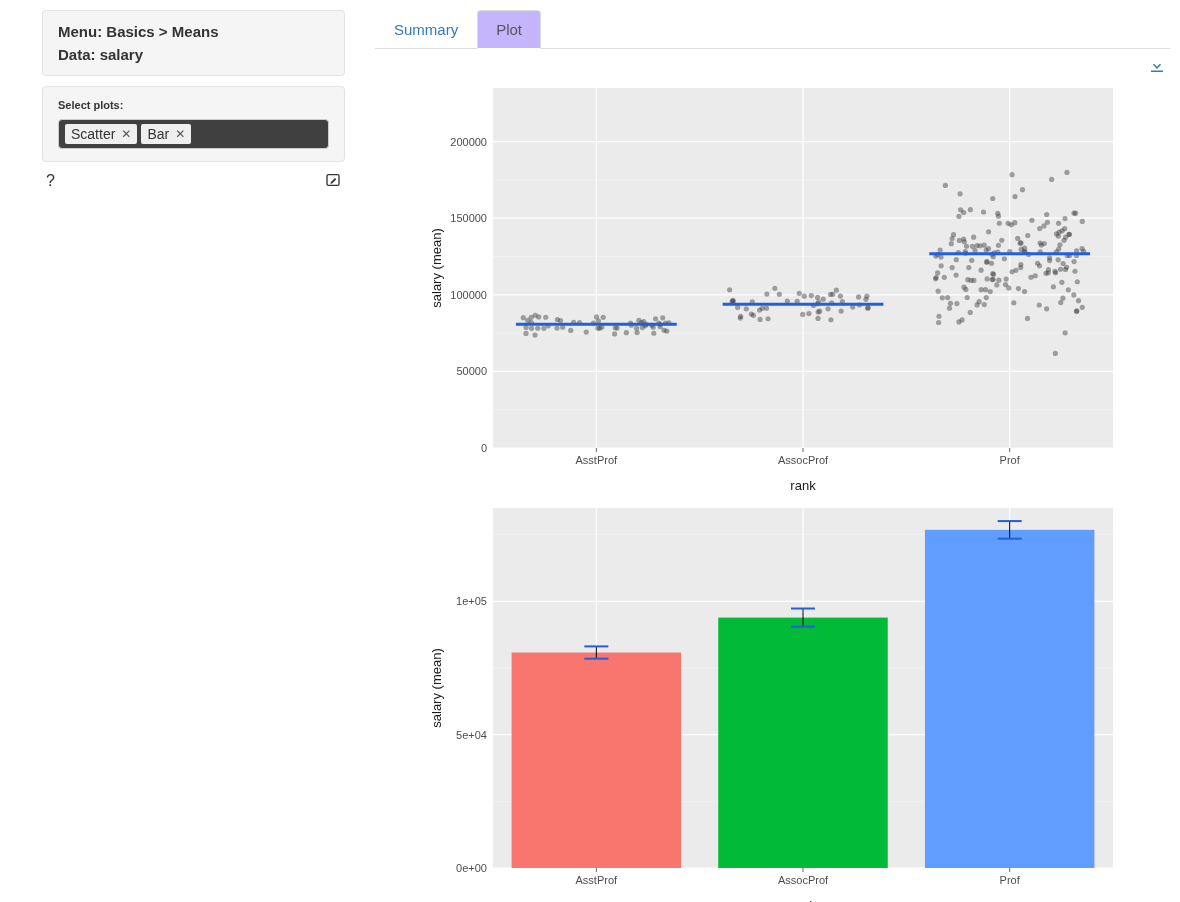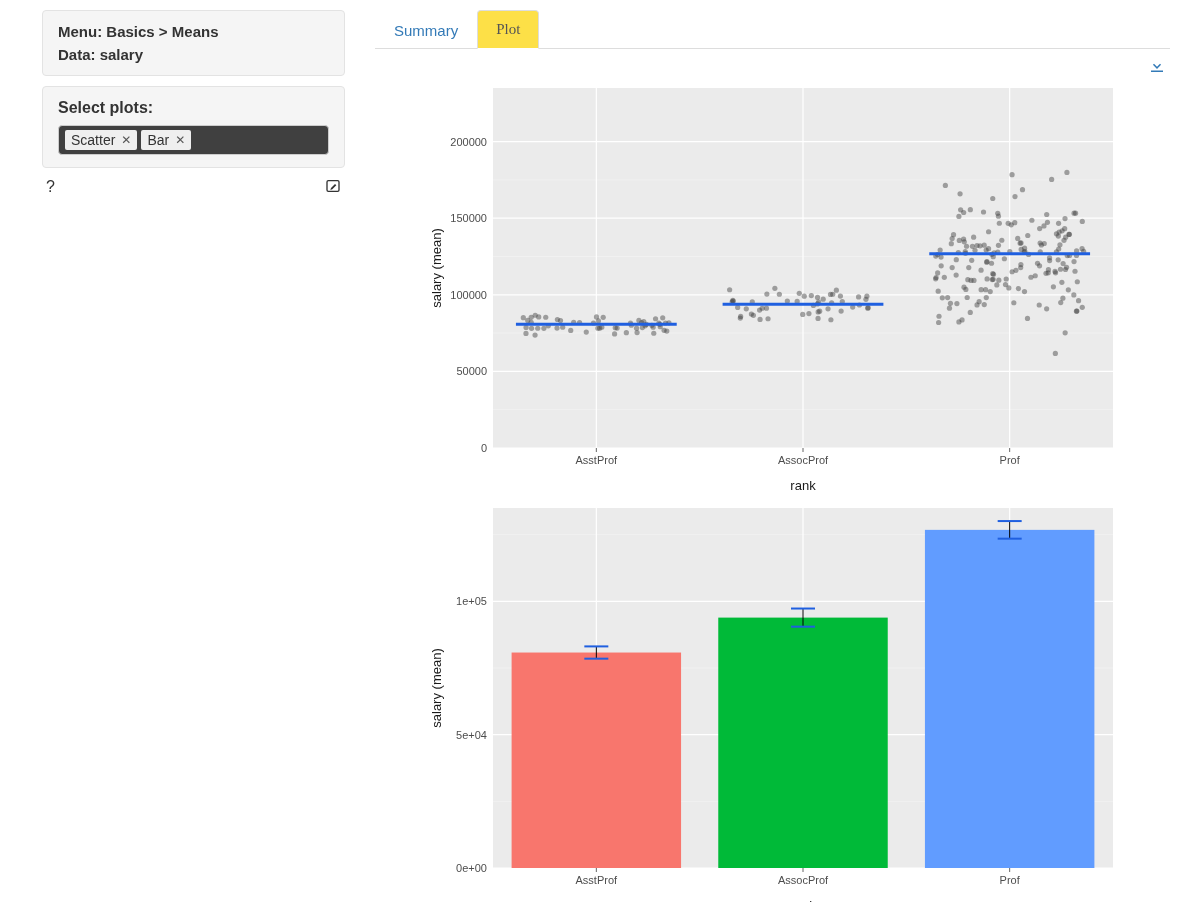--- a/index.html
+++ b/index.html
@@ -30,21 +30,21 @@
     margin-bottom: 10px;
   }
   .panel-info p {
     margin: 0 0 6px 0;
     font-weight: bold;
     font-size: 15px;
   }
   .panel-info p:last-child { margin-bottom: 0; }
   .select-label {
     font-weight: bold;
-    font-size: 16px;
+    font-size: 11px;
     margin-bottom: 8px;
   }
   .selectize {
     background: #404040;
     border: 1px solid #ccc;
     border-radius: 4px;
     padding: 4px 6px;
     display: flex;
     gap: 4px;
     flex-wrap: wrap;
@@ -71,40 +71,39 @@
     color: #333;
     font-size: 16px;
   }
   .sidebar-footer span { cursor: pointer; }
   .main {
     flex: 1;
     min-width: 0;
   }
   .tabs {
     display: flex;
-    align-items: center;
+    align-items: flex-start;
     border-bottom: 1px solid #ddd;
     margin-bottom: 4px;
   }
   .tab {
     padding: 10px 18px;
     cursor: pointer;
     font-size: 15px;
     color: #337ab7;
     border: 1px solid transparent;
     border-bottom: none;
     border-radius: 4px 4px 0 0;
     margin-bottom: -1px;
   }
   .tab.active {
     color: #555;
     border-color: #ddd;
     border-bottom: 1px solid #fff;
-    background: #fde047;
-    font-family: Liberation Serif, serif;
+    background: #c4b5fd;
   }
   .dl-row {
     display: flex;
     justify-content: flex-end;
     padding: 4px 4px 0 0;
   }
   .dl-icon {
     color: #337ab7;
     cursor: pointer;
   }

